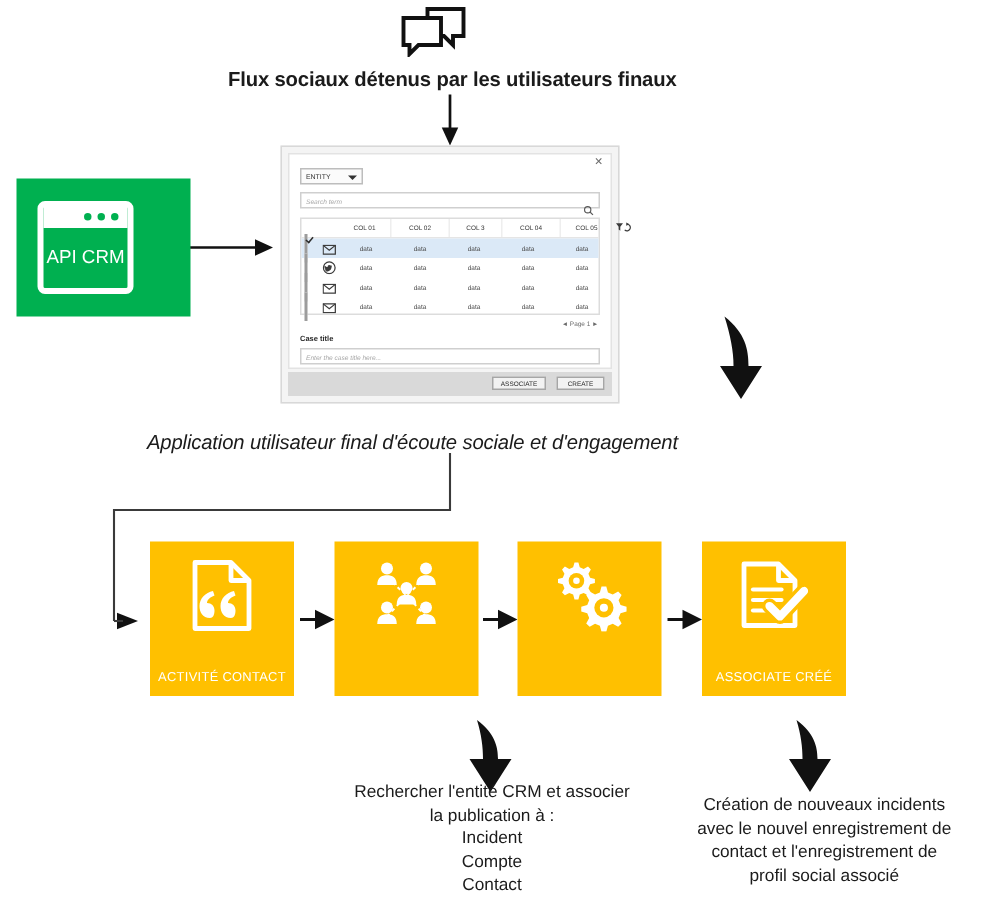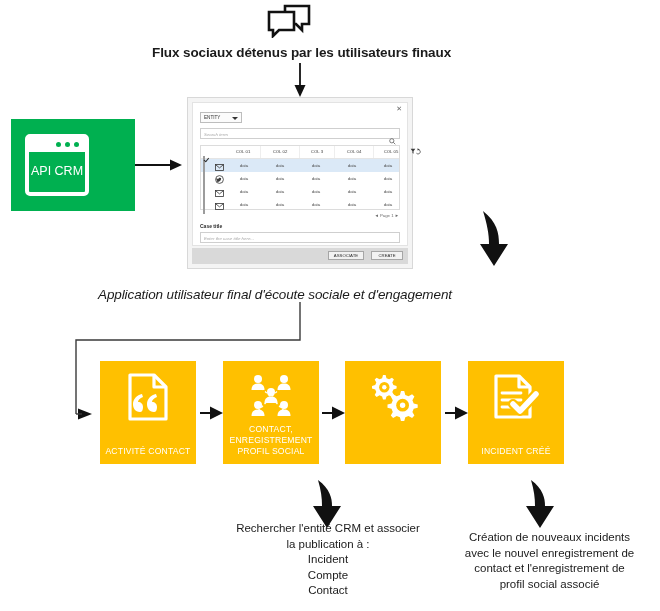--- a/index.html
+++ b/index.html
@@ -28,23 +28,22 @@
     letter-spacing: -0.1px;
   }
   #social-feeds-caption { left: 152px; top: 45px; font-weight: bold; }
   #end-user-app-caption { left: 98px; top: 287px; font-style: italic; }
 
   
   .svg-layer { left: 0; top: 0; width: 660px; height: 611px; pointer-events: none; }
 
   
   #api-crm-tile {
-    left: 11px; top: 119px; width: 92px; height: 92px;
+    left: 11px; top: 119px; width: 116px; height: 92px;
     background: #00b050;
-    padding-left: 32px;
   }
   #api-crm-window {
     position: absolute;
     left: 14px; top: 15px; width: 64px; height: 62px;
     border: 4px solid #ffffff;
     border-radius: 5px;
     box-sizing: border-box;
   }
   #api-crm-titlebar {
     position: absolute;
@@ -446,23 +445,20 @@
           <path d="M32.5,17 C32.5,12 35.5,10.5 39,10.5 C42.5,10.5 45.5,12 45.5,17 Z"></path>
         <circle cx="26" cy="19" r="4"></circle>
           <path d="M19.5,30 C19.5,25 22.5,23.5 26,23.5 C29.5,23.5 32.5,25 32.5,30 Z"></path>
         <circle cx="13" cy="32" r="4"></circle>
           <path d="M6.5,43 C6.5,38 9.5,36.5 13,36.5 C16.5,36.5 19.5,38 19.5,43 Z"></path>
         <circle cx="39" cy="32" r="4"></circle>
           <path d="M32.5,43 C32.5,38 35.5,36.5 39,36.5 C42.5,36.5 45.5,38 45.5,43 Z"></path>
       </g>
     </svg>
   </div>
-  <div class="tile-label">CONTACT,
-ENREGISTREMENT
-PROFIL SOCIAL</div>
 </div>
 
 <div class="flow-tile" id="tile-conversion-rules">
   <div class="tile-icon">
     <svg width="52" height="48" viewBox="0 0 52 48" aria-hidden="true">
       <g fill="#ffffff">
         <path d="M16,2 l2.6,0 l0.9,3.2 l2.6,1.1 l2.9,-1.6 l1.9,1.9 l-1.6,2.9 l1.1,2.6 l3.2,0.9 l0,2.6 l-3.2,0.9 l-1.1,2.6 l1.6,2.9 l-1.9,1.9 l-2.9,-1.6 l-2.6,1.1 l-0.9,3.2 l-2.6,0 l-0.9,-3.2 l-2.6,-1.1 l-2.9,1.6 l-1.9,-1.9 l1.6,-2.9 l-1.1,-2.6 l-3.2,-0.9 l0,-2.6 l3.2,-0.9 l1.1,-2.6 l-1.6,-2.9 l1.9,-1.9 l2.9,1.6 l2.6,-1.1 Z"></path>
         <path d="M34,18 l3.2,0 l1.1,4 l3.2,1.3 l3.6,-2 l2.3,2.3 l-2,3.6 l1.3,3.2 l4,1.1 l0,3.2 l-4,1.1 l-1.3,3.2 l2,3.6 l-2.3,2.3 l-3.6,-2 l-3.2,1.3 l-1.1,4 l-3.2,0 l-1.1,-4 l-3.2,-1.3 l-3.6,2 l-2.3,-2.3 l2,-3.6 l-1.3,-3.2 l-4,-1.1 l0,-3.2 l4,-1.1 l1.3,-3.2 l-2,-3.6 l2.3,-2.3 l3.6,2 l3.2,-1.3 Z"></path>
       </g>
       <circle cx="17.3" cy="14.2" r="5.2" fill="#FFC000"></circle>
@@ -480,21 +476,21 @@
       <path d="M28,3 V14 H39" fill="none" stroke="#ffffff" stroke-width="3.2" stroke-linejoin="round"></path>
       <g stroke="#ffffff" stroke-width="2.8" stroke-linecap="round">
         <line x1="11" y1="20" x2="30" y2="20"></line>
         <line x1="11" y1="27" x2="30" y2="27"></line>
         <line x1="11" y1="34" x2="24" y2="34"></line>
       </g>
       <path d="M22,31 l7,7 l16,-17" fill="none" stroke="#FFC000" stroke-width="10" stroke-linecap="round" stroke-linejoin="round"></path>
       <path d="M22,31 l7,7 l16,-17" fill="none" stroke="#ffffff" stroke-width="5.5" stroke-linecap="round" stroke-linejoin="round"></path>
     </svg>
   </div>
-  <div class="tile-label">INCIDENT CRÉÉ</div>
+  <div class="tile-label">ASSOCIATE CRÉÉ</div>
 </div>
 
 <div class="bottom-text" id="lookup-text">Rechercher l'entité CRM et associer
 la publication à :
 Incident
 Compte
 Contact</div>
 <div class="bottom-text" id="creation-text">Création de nouveaux incidents
 avec le nouvel enregistrement de
 contact et l'enregistrement de

